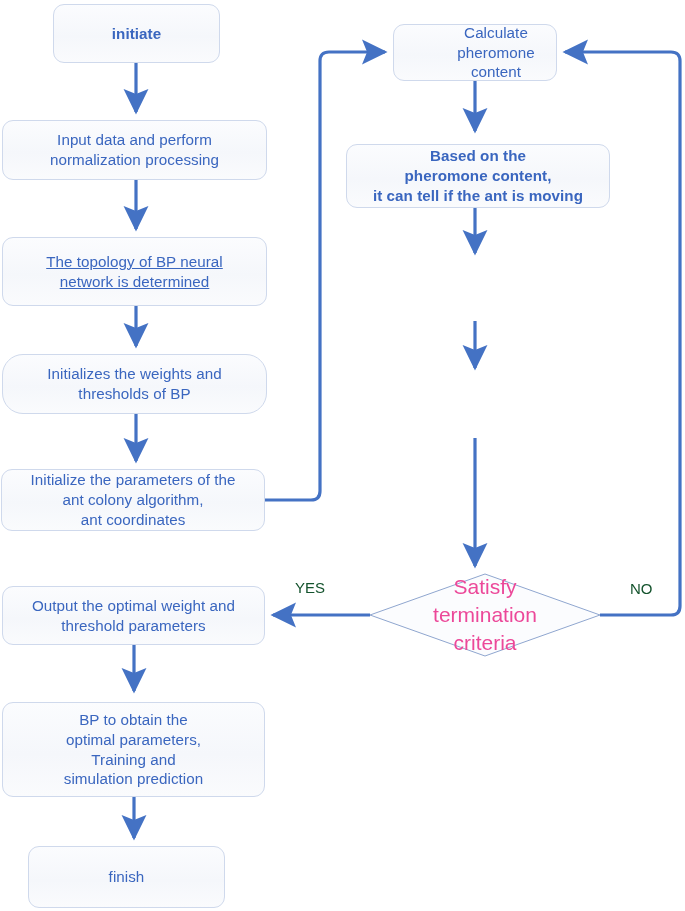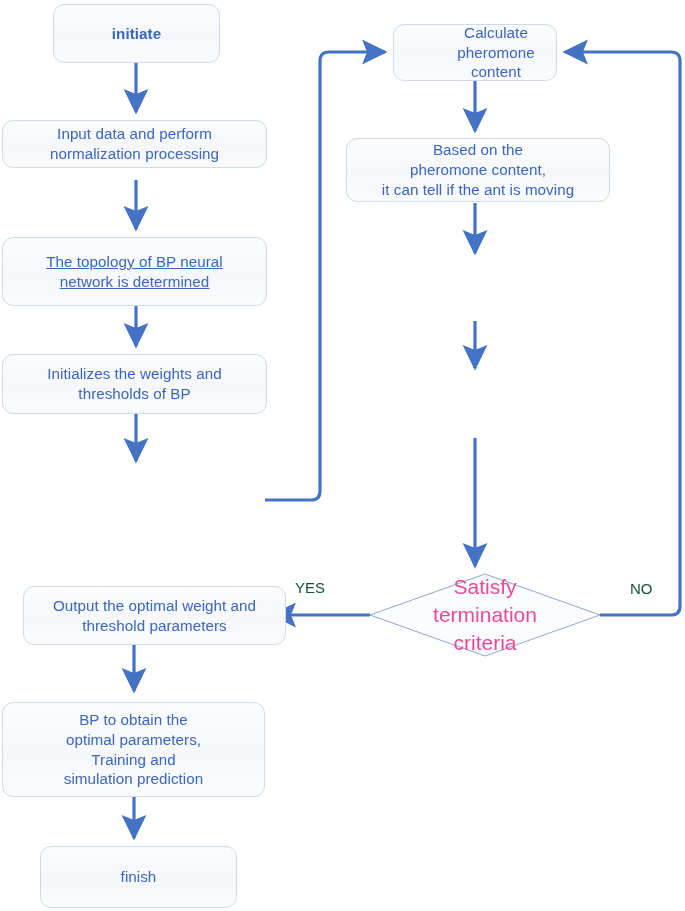--- a/index.html
+++ b/index.html
@@ -94,50 +94,53 @@
 
     <path d="M265,500 L311,500 Q320,500 320,491 L320,61 Q320,52 329,52 L385,52" stroke="#4472c4" stroke-width="3.2" fill="none" marker-end="url(#arrowhead)"></path>
 
     <path d="M600,615 L671,615 Q680,615 680,606 L680,61 Q680,52 671,52 L565,52" stroke="#4472c4" stroke-width="3.2" fill="none" marker-end="url(#arrowhead)"></path>
 
     <line x1="370" y1="615" x2="273" y2="615" stroke="#4472c4" stroke-width="3.2" fill="none" marker-end="url(#arrowhead)"></line>
   </svg>
 
   <div class="node" style="left:53px; top:4px; width:167px; height:59px;font-weight:bold;">initiate</div>
 
-  <div class="node" style="left:2px; top:120px; width:265px; height:48px;">Input data and perform
+  <div class="node" style="left:2px; top:120px; width:265px; height:60px;">Input data and perform
 normalization processing</div>
 
   <div class="node" style="left:2px; top:237px; width:265px; height:69px;text-decoration:underline;">The topology of BP neural
 network is determined</div>
 
-  <div class="node" style="left:2px; top:354px; width:265px; height:60px;">Initializes the weights and
+  <div class="node" style="left:2px; top:354px; width:265px; height:60px;border-radius:21px;">Initializes the weights and
 thresholds of BP</div>
 
+  <div class="node" style="left:1px; top:469px; width:264px; height:62px;">Initialize the parameters of the
+ant colony algorithm,
+ant coordinates</div>
 
   <div class="node" style="left:393px; top:24px; width:164px; height:57px;padding-left:48px;">Calculate
 pheromone content</div>
 
-  <div class="node" style="left:346px; top:138px; width:264px; height:64px;">Based on the
+  <div class="node" style="left:346px; top:144px; width:264px; height:64px;font-weight:bold;">Based on the
 pheromone content,
 it can tell if the ant is moving</div>
 
 
 
   <div class="diamond-text" style="left:410px; top:578px; width:150px; height:74px;">Satisfy
 termination
 criteria</div>
 
-  <div class="node" style="left:2px; top:586px; width:263px; height:59px;margin-left:21px;">Output the optimal weight and
+  <div class="node" style="left:2px; top:586px; width:263px; height:59px;">Output the optimal weight and
 threshold parameters</div>
 
   <div class="node" style="left:2px; top:702px; width:263px; height:95px;">BP to obtain the
 optimal parameters,
 Training and
 simulation prediction</div>
 
-  <div class="node" style="left:40px; top:846px; width:197px; height:62px;">finish</div>
+  <div class="node" style="left:28px; top:846px; width:197px; height:62px;">finish</div>
 
   <div class="edge-label" style="left:295px; top:580px;">YES</div>
 
   <div class="edge-label" style="left:630px; top:581px;">NO</div>
 
 </div>
 
 </body></html>

